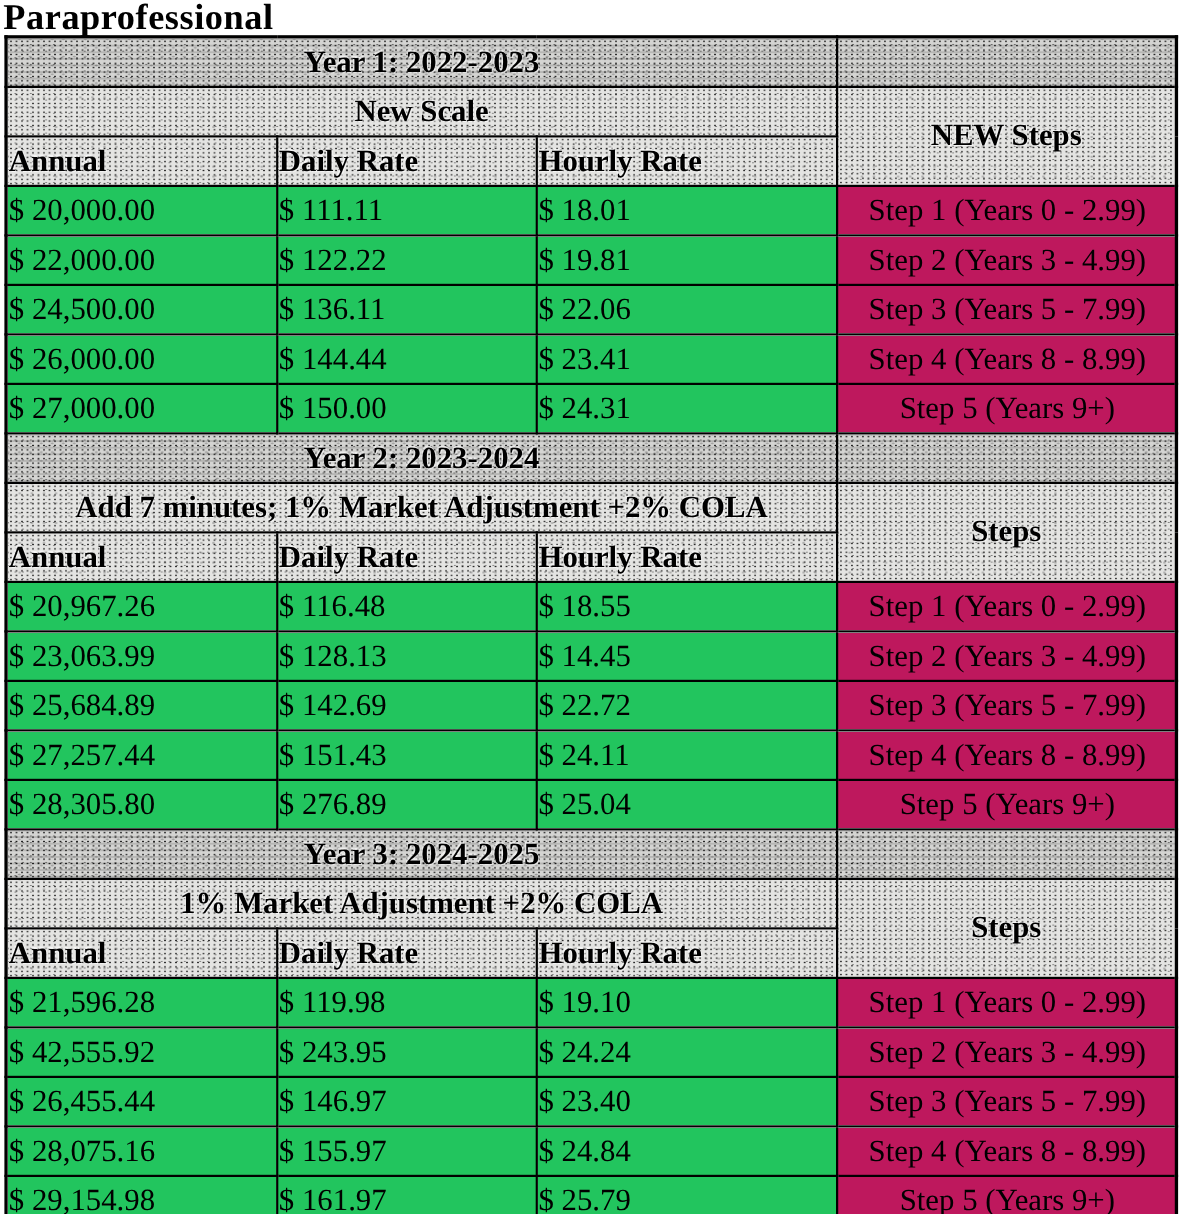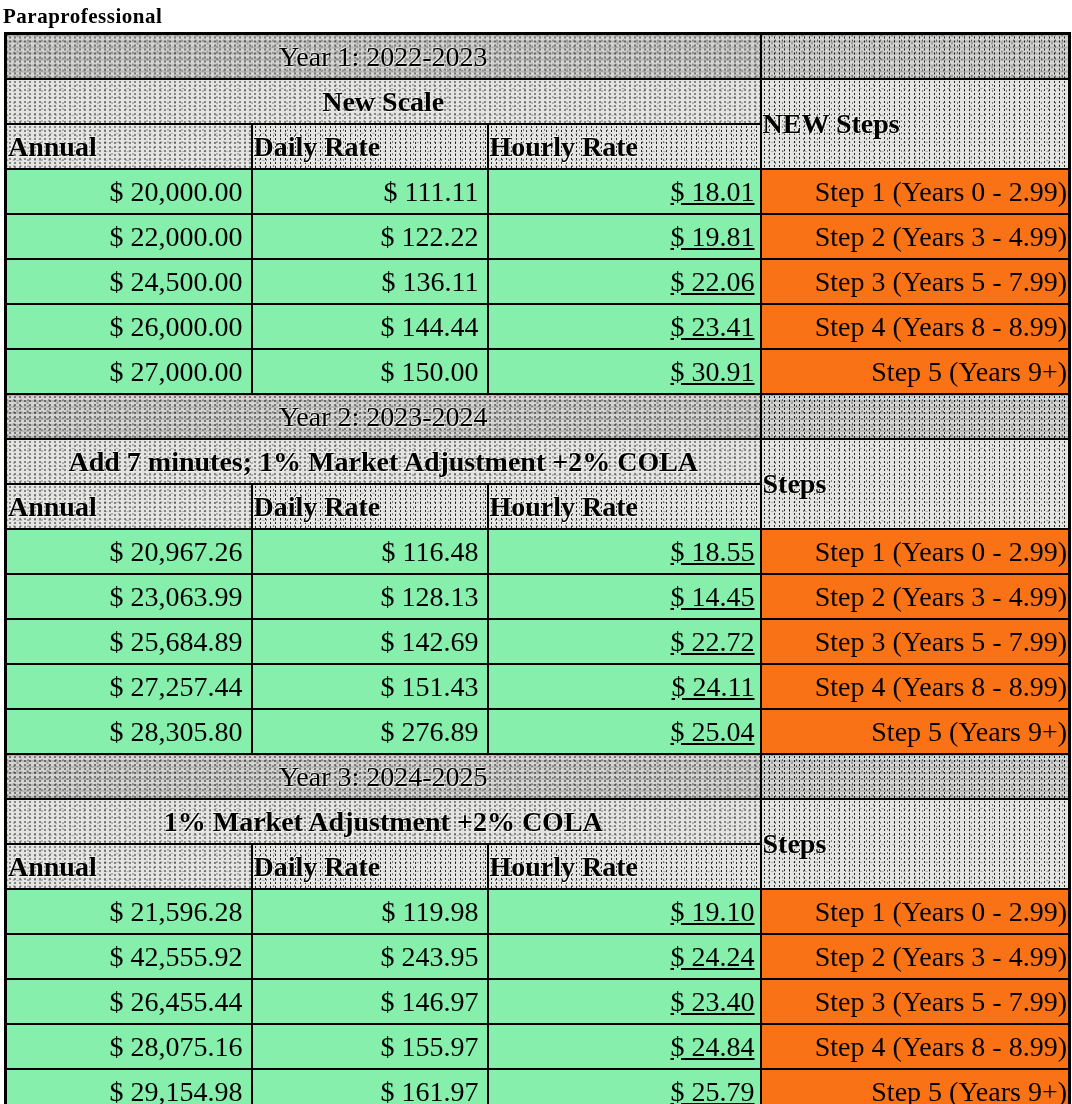--- a/index.html
+++ b/index.html
@@ -4,21 +4,21 @@
 <style>
   html,body{margin:0;padding:0;background:#ffffff;}
   body{
     width:1072px;height:1104px;
     font-family:"Liberation Serif","DejaVu Serif",serif;
     color:#000;
     overflow:hidden;
   }
   .doc-title{
     font-weight:bold;
-    font-size:21px;
+    font-size:33px;
     line-height:31px;
     padding:1px 0 0 3px;
     letter-spacing:0.5px;
   }
   table.salary{
     border-collapse:collapse;
     table-layout:fixed;
     margin-left:4px;
     width:1064px;
     border:3px solid #000;
@@ -48,27 +48,27 @@
       repeating-linear-gradient(0deg, rgba(0,0,0,0.14) 0 1px, transparent 1px 5px),
       radial-gradient(rgba(10,10,10,0.9) 0.8px, transparent 1.15px),
       radial-gradient(rgba(40,40,40,0.6) 0.7px, transparent 1.05px),
       radial-gradient(rgba(100,100,100,0.5) 0.9px, transparent 1.25px);
     background-size:9px 6px, 5px 4px, 7px 6px, 10px 8px;
     background-position:0 0, 0 0, 3px 2px, 5px 4px;
   }
   .tex, .texd{
     text-shadow:1px 1px 0 rgba(255,255,255,0.6), -1px -1px 0 rgba(255,255,255,0.6);
   }
-  .year-title{font-weight:normal;text-align:center;font-size:29px;}
+  .year-title{font-weight:bold;text-align:center;font-size:29px;}
   .subtitle{font-weight:bold;text-align:center;font-size:28px;}
   .colhead{font-weight:bold;text-align:left;font-size:28px;}
-  .steps-header{font-weight:bold;font-size:29px;}
-  .money{text-align:right;padding-right:8px;background:#86efac;}
-  .hourly{padding-right:5px;text-decoration:underline;}
-  .step{text-align:right;padding-left:3px;background:#f97316;}
+  .steps-header{font-weight:bold;text-align:center;font-size:29px;}
+  .money{text-align:left;padding-right:8px;background:#22c55e;}
+  .hourly{padding-right:5px;}
+  .step{text-align:center;padding-left:3px;background:#be185d;}
   .col4{border-left:3px solid #000;}
 </style>
 </head>
 <body>
 
 <div class="doc-title">Paraprofessional</div>
 
 <table class="salary">
   <colgroup>
     <col style="width:246px">
@@ -111,21 +111,21 @@
   </tr>
   <tr>
     <td class="money">$ 26,000.00</td>
     <td class="money">$ 144.44</td>
     <td class="money hourly">$ 23.41</td>
     <td class="step col4">Step 4 (Years 8 - 8.99)</td>
   </tr>
   <tr>
     <td class="money">$ 27,000.00</td>
     <td class="money">$ 150.00</td>
-    <td class="money hourly">$ 30.91</td>
+    <td class="money hourly">$ 24.31</td>
     <td class="step col4">Step 5 (Years 9+)</td>
   </tr>
 
   <tr>
     <td colspan="3" class="texd year-title">Year 2: 2023-2024</td>
     <td class="texd col4"></td>
   </tr>
   <tr>
     <td colspan="3" class="tex subtitle">Add 7 minutes; 1% Market Adjustment +2% COLA</td>
     <td rowspan="2" class="tex steps-header col4">Steps</td>

